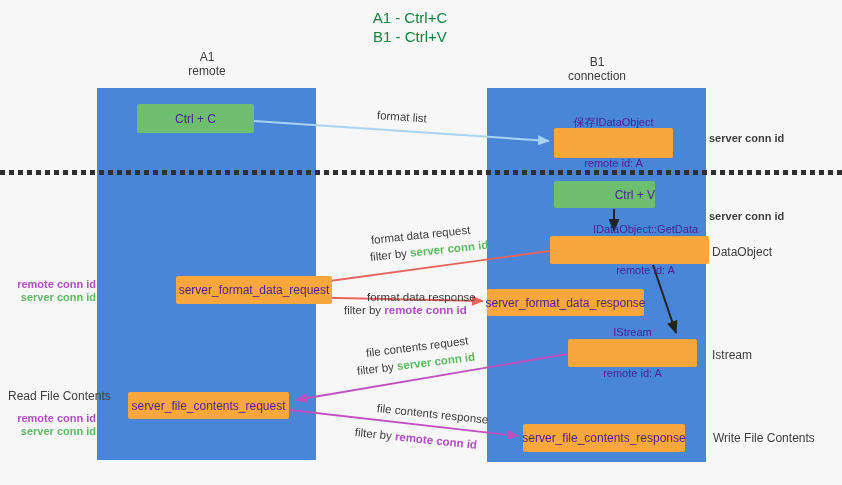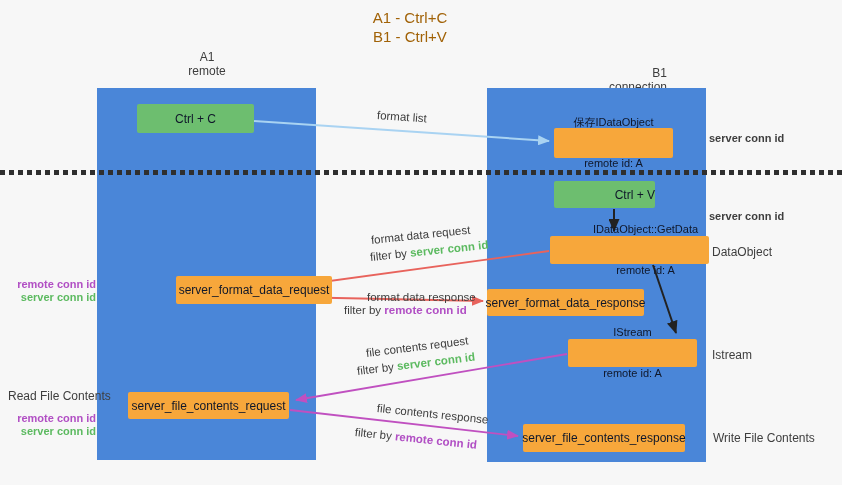--- a/index.html
+++ b/index.html
@@ -2,35 +2,35 @@
 <html><head>
 <meta charset="utf-8">
 <style>
   html,body{margin:0;padding:0;background:#f7f7f7;}
   .canvas{
     position:relative;width:842px;height:485px;background:#f7f7f7;
     font-family:"Liberation Sans",sans-serif;overflow:hidden;color:#3e3e3e;
   }
   .title{
     position:absolute;left:0;top:8px;width:820px;text-align:center;
-    font-size:15px;line-height:19px;color:#a16207;
+    font-size:15px;line-height:19px;color:#15803d;
   }
   .col-header{
     position:absolute;width:140px;text-align:center;font-size:12px;line-height:14px;color:#3d3d3d;
   }
   .col{position:absolute;background:#4a86d8;}
   .dotted-line{
     position:absolute;left:0;top:170px;width:842px;height:5px;
     background:repeating-linear-gradient(90deg,#2f2f2f 0 5px,rgba(0,0,0,0) 5px 9px);
     z-index:3;
   }
   svg.arrows{position:absolute;left:0;top:0;z-index:4;pointer-events:none;}
   .node{
     position:absolute;z-index:5;display:flex;flex-direction:column;align-items:center;justify-content:center;
-    color:#0f172a;text-align:center;border-radius:2px;
+    color:#4c1d95;text-align:center;border-radius:2px;
   }
   .node.green{background:#6dbe6f;font-size:12px;}
   .node.orange{background:#f7a73b;font-size:12px;}
   .node.two-line{font-size:11px;line-height:13.5px;gap:28px;}
   .lbl{position:absolute;z-index:6;font-size:11.5px;color:#3e3e3e;white-space:nowrap;transform-origin:left center;}
   .green-t{color:#5cba60;font-weight:bold;}
   .purple-t{color:#b14fc4;font-weight:bold;}
   .side-lbl{position:absolute;z-index:6;font-size:12px;color:#3e3e3e;white-space:nowrap;}
   .side-small{font-size:11px;font-weight:bold;line-height:13px;}
   .left-block{position:absolute;z-index:6;left:8px;width:88px;text-align:right;line-height:13px;white-space:nowrap;}
@@ -46,21 +46,21 @@
 
   <div class="title">
     <div>A1 - Ctrl+C</div>
     <div>B1 - Ctrl+V</div>
   </div>
 
   <div class="col-header" style="left:137px;top:50px;">
     <div>A1</div>
     <div>remote</div>
   </div>
-  <div class="col-header" style="left:527px;top:66px;text-align:right;">
+  <div class="col-header" style="left:527px;top:55px;">
     <div>B1</div>
     <div>connection</div>
   </div>
 
   <div class="col" style="left:97px;top:88px;width:219px;height:372px;"></div>
   <div class="col" style="left:487px;top:88px;width:219px;height:374px;"></div>
 
   <div class="dotted-line"></div>
 
   <svg class="arrows" width="842" height="485">

